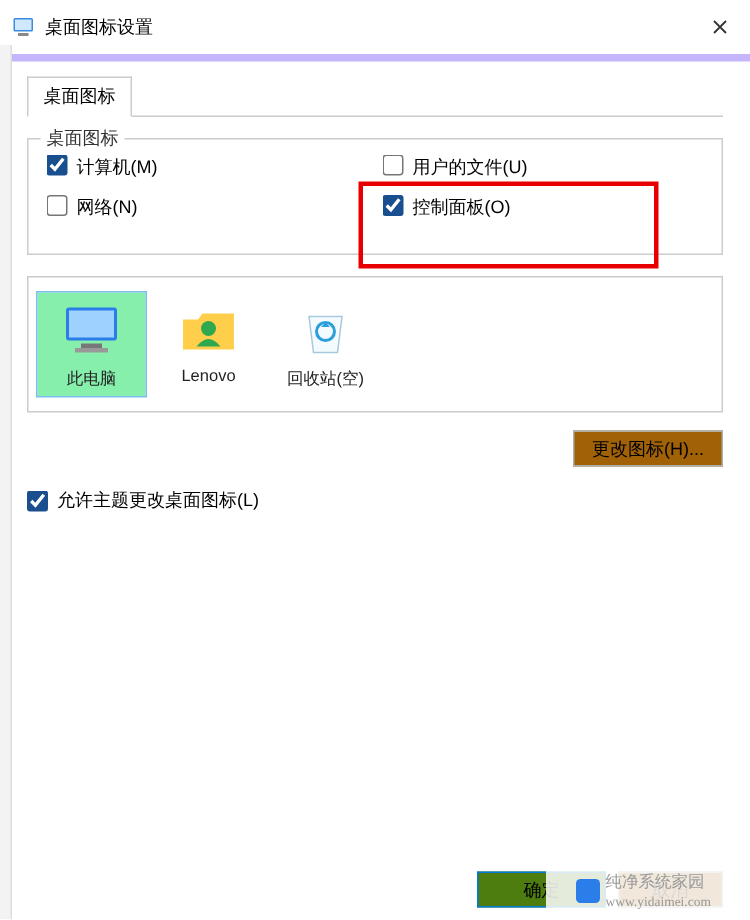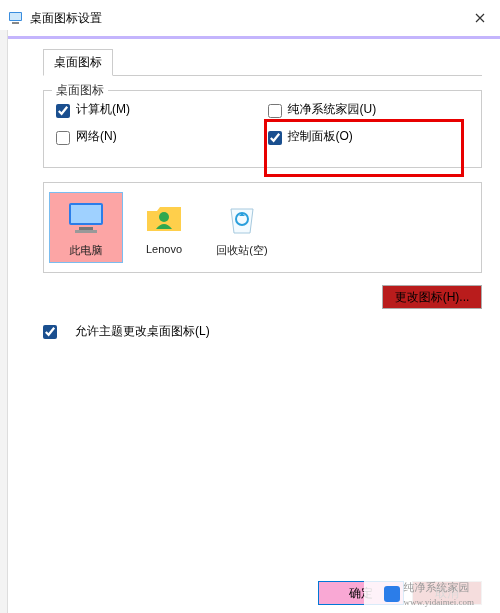--- a/index.html
+++ b/index.html
@@ -8,21 +8,21 @@
     font-family: "Microsoft YaHei", "Segoe UI", sans-serif;
     font-size: 12px;
     background: #fff;
     width: 500px;
     height: 613px;
     overflow: hidden;
     position: relative;
   }
   .titlebar {
     height: 30px;
-    border-bottom: 3px solid #c4b5fd;
+    border-bottom: 5px solid #c4b5fd;
     display: flex;
     align-items: center;
     padding: 18px 8px;
   }
   .titlebar .title-icon {
     width: 16px; height: 16px;
     margin-right: 6px;
     display: inline-flex;
   }
   .titlebar .title-text {
@@ -35,21 +35,20 @@
     display: flex;
     align-items: center;
     justify-content: center;
     font-size: 14px;
     color: #333;
     margin-right: -8px;
   }
   .content {
     padding: 10px 18px 0 18px;
     position: relative;
-    margin-left: 25px;
   }
   .tab-strip {
     display: flex;
     border-bottom: 1px solid #ccc;
     margin-bottom: 14px;
   }
   .tab {
     border: 1px solid #ccc;
     border-bottom: 1px solid #fff;
     background: #fff;
@@ -74,21 +73,21 @@
   }
   .check-grid {
     display: grid;
     grid-template-columns: 1fr 1fr;
     row-gap: 10px;
     column-gap: 10px;
     align-items: center;
   }
   .chk {
     display: flex;
-    align-items: flex-end;
+    align-items: flex-start;
     gap: 6px;
   }
   .chk input[type=checkbox] {
     width: 14px; height: 14px;
     margin: 0;
     accent-color: #1a4f8f;
   }
   .highlight-box {
     position: absolute;
     border: 3px solid #e80000;
@@ -105,21 +104,21 @@
   }
   .icon-item {
     width: 72px;
     display: flex;
     flex-direction: column;
     align-items: center;
     gap: 4px;
     padding: 4px 0;
   }
   .icon-item.selected {
-    background: #fca5a5;
+    background: #86efac;
     outline: 1px solid #7abdf0;
   }
   .icon-img {
     width: 42px; height: 42px;
     display: flex;
     align-items: center;
     justify-content: center;
   }
   .icon-label {
     font-size: 11px;
@@ -129,33 +128,33 @@
   .action-row {
     display: flex;
     justify-content: flex-end;
     gap: 10px;
     margin-bottom: 14px;
   }
   .win-btn {
     min-width: 100px;
     height: 24px;
     border: 1px solid #adadad;
-    background: #b91c1c;
+    background: #a16207;
     font-size: 12px;
     padding: 0 10px;
     font-family: inherit;
   }
   .win-btn.primary {
     border: 1px solid #0078d7;
-    background: #f9a8d4;
+    background: #4d7c0f;
   }
   .theme-check {
     display: flex;
     align-items: center;
-    gap: 18px;
+    gap: 6px;
     margin-top: 4px;
   }
   .theme-check input {
     accent-color: #1a4f8f;
     width: 14px; height: 14px; margin:0;
   }
   .bottom-bar {
     position: absolute;
     bottom: 8px;
     left: 0; right: 0;
@@ -220,21 +219,21 @@
   <div class="groupbox" style="position:relative;">
     <span class="legend">桌面图标</span>
 
     <div class="check-grid">
       <label class="chk">
         <input type="checkbox" checked="" style="">
         <span>计算机(M)</span>
       </label>
       <label class="chk">
         <input type="checkbox" style="">
-        <span>纯净系统家园(U)</span>
+        <span>用户的文件(U)</span>
       </label>
       <label class="chk">
         <input type="checkbox" style="">
         <span>网络(N)</span>
       </label>
       <label class="chk">
         <input type="checkbox" checked="" style="">
         <span>控制面板(O)</span>
       </label>
       <span></span>

